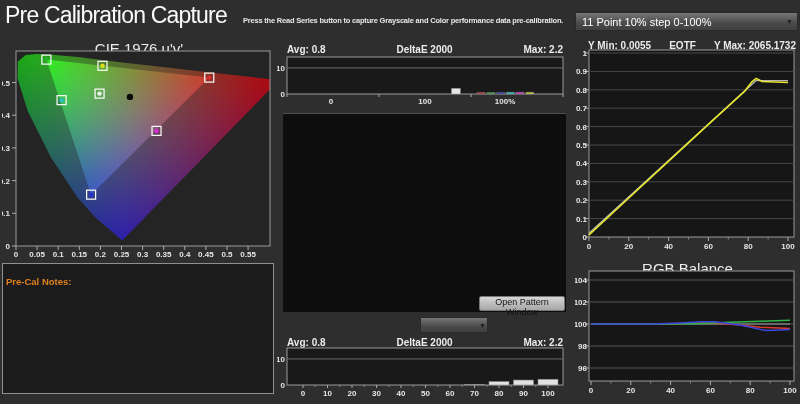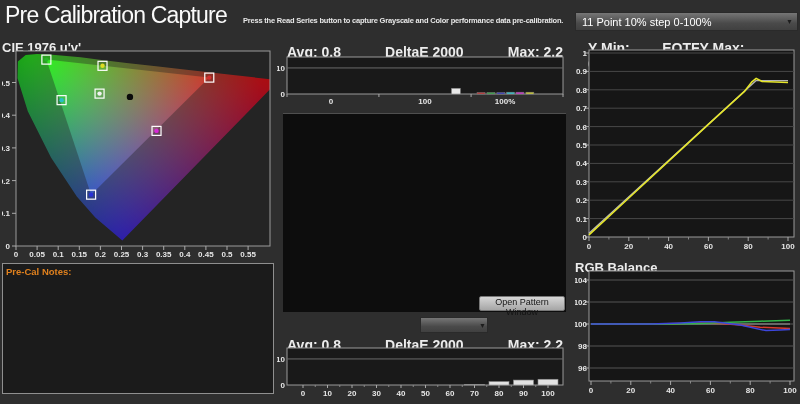--- a/index.html
+++ b/index.html
@@ -10,29 +10,29 @@
   .instruction{position:absolute;left:243px;top:16px;font-size:7.5px;font-weight:bold;letter-spacing:-0.2px;color:#e8e8e8;white-space:nowrap;text-align:right;}
   .select{position:absolute;background:linear-gradient(#767676,#4a4a4a 60%,#404040);border:1px solid #2a2a2a;
           display:flex;align-items:center;color:#fff;cursor:pointer;box-sizing:border-box;gap:48px;}
   .select .val{flex:1;padding-left:6px;white-space:nowrap;overflow:hidden;}
   .select .arrow{font-size:7px;color:#1d1d1d;padding:0 4px;}
   .series-select{left:575px;top:12px;width:223px;height:19px;font-size:11px;}
   .formula-select{left:420px;top:317px;width:68px;height:16px;font-size:10px;}
   .flabel{position:absolute;left:283px;top:318px;width:133px;text-align:right;font-size:12.5px;color:#f0f0f0;}
   .panel{position:absolute;}
   .cie{left:2px;top:38px;width:274px;height:220px;}
-  .ctitle{position:absolute;top:2px;left:0;right:0;font-size:13px;font-weight:bold;color:#ececec;}
+  .ctitle{position:absolute;top:2px;left:0;right:0;text-align:center;font-size:15px;font-weight:normal;color:#ececec;}
   .notes{left:2px;top:263px;width:272px;height:131px;position:absolute;background:#1b1b1b;border:1px solid #8f8f8f;box-sizing:border-box;}
-  .notes span{display:block;padding:2px 3px;font-size:9.5px;font-weight:bold;color:#e0811e;}
+  .notes span{display:block;padding:12px 3px;font-size:9.5px;font-weight:bold;color:#e0811e;}
   .tdelta{left:277px;top:44px;width:289px;height:61px;}
   .bdelta{left:277px;top:337px;width:289px;height:65px;}
   .eotf{left:575px;top:40px;width:225px;height:212px;}
   .rgb{left:575px;top:258px;width:225px;height:146px;}
   .chead{position:absolute;left:10px;right:3px;top:0;display:flex;justify-content:space-between;
-         font-size:14px;font-weight:bold;color:#ececec;}
+         font-size:10px;font-weight:bold;color:#ececec;}
   .eotf .chead{left:13px;right:4px;}
   .pattern{position:absolute;left:283px;top:113px;width:283px;height:199px;background:#0d0d0d;border-top:1px solid #4f4f4f;box-sizing:border-box;text-decoration:underline;}
   .pattern button{position:absolute;right:1px;bottom:1px;width:86px;height:15px;font-family:"Liberation Sans",sans-serif;
          font-size:9px;color:#141414;background:linear-gradient(#d6d6d6,#a6a6a6);border:1px solid #777;border-radius:2px;padding:0;cursor:pointer;}
   svg{position:absolute;left:0;top:0;}
   svg text{font-family:"Liberation Sans",sans-serif;}
   .tick{font-size:8px;font-weight:bold;fill:#e6e6e6;}
   .cie svg{top:0;}
   .tdelta svg,.bdelta svg{top:0;}
 </style>

